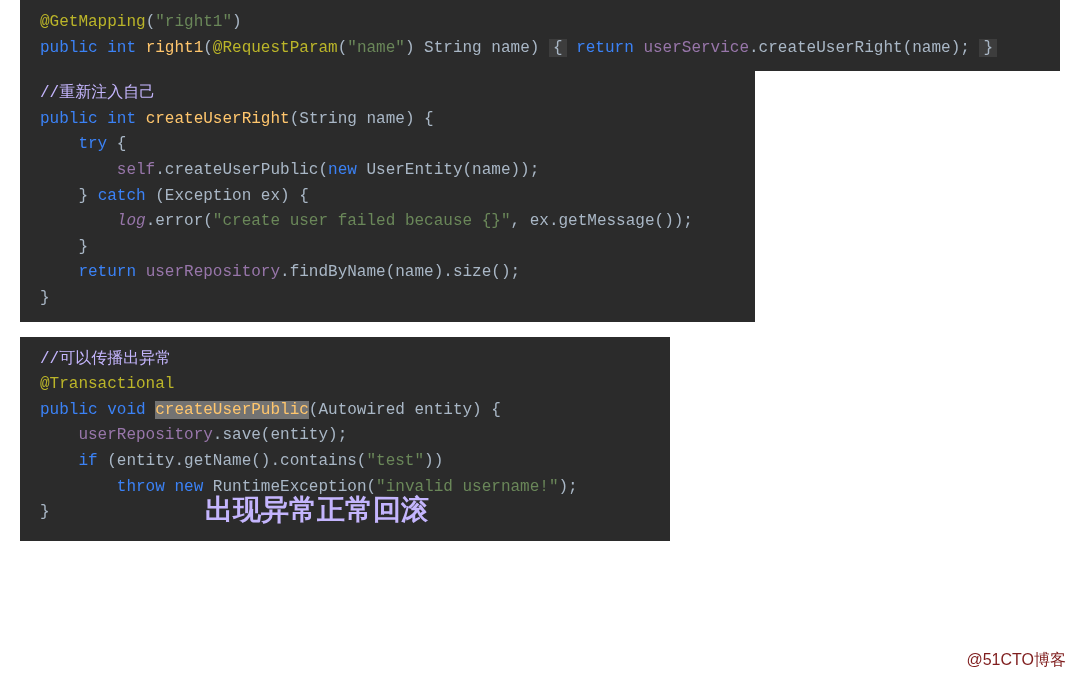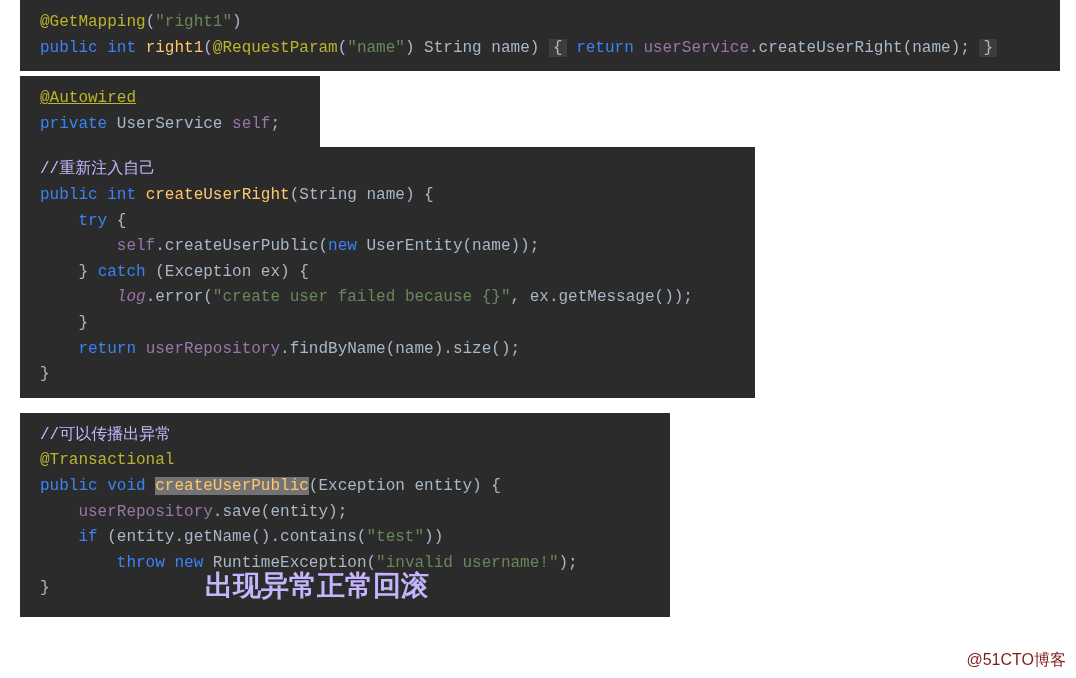--- a/index.html
+++ b/index.html
@@ -61,37 +61,35 @@
 </style>
 </head>
 <body>
 <div class="container">
 
 <span class="dot"></span>
 
 <div class="code-block block1"><span class="ann">@GetMapping</span><span>(</span><span class="str">"right1"</span><span>)</span>
 <span class="kw">public</span> <span class="kw">int</span> <span class="ident-yellow">right1</span>(<span class="ann">@RequestParam</span>(<span class="str">"name"</span>) <span>String</span> <span>name</span>) <span class="muted-brace">{</span> <span class="kw">return</span> <span class="field">userService</span><span>.createUserRight(name);</span> <span class="muted-brace">}</span></div>
 
-<div class="code-block block2"><span class="ann underline">@Autowired</span>
-<span class="kw">private</span> <span>UserService</span> <span class="field">self</span><span>;</span></div>
 
 <div class="code-block block3"><span class="comment-green">//重新注入自己</span>
 <span class="kw">public</span> <span class="kw">int</span> <span class="ident-yellow">createUserRight</span><span>(String name) {</span>
     <span class="kw">try</span> <span>{</span>
         <span class="field">self</span><span>.createUserPublic(</span><span class="kw">new</span><span> UserEntity(name));</span>
     <span>}</span> <span class="kw">catch</span> <span>(Exception ex) {</span>
         <span class="field italic">log</span><span>.error(</span><span class="str">"create user failed because {}"</span><span>, ex.getMessage());</span>
     <span>}</span>
     <span class="kw">return</span> <span class="field">userRepository</span><span>.findByName(name).size();</span>
 <span>}</span>
 </div>
 
 <div class="code-block block4"><span class="comment-green">//可以传播出异常</span>
 <span class="ann">@Transactional</span>
-<span class="kw">public</span> <span class="kw">void</span> <span class="ident-yellow highlight-name">createUserPublic</span><span>(Exception entity) {</span>
+<span class="kw">public</span> <span class="kw">void</span> <span class="ident-yellow highlight-name">createUserPublic</span><span>(Autowired entity) {</span>
     <span class="field">userRepository</span><span>.save(entity);</span>
     <span class="kw">if</span><span> (entity.getName().contains(</span><span class="str">"test"</span><span>))</span>
         <span class="kw">throw</span> <span class="kw">new</span><span> RuntimeException(</span><span class="str">"invalid username!"</span><span>);</span>
 <span>}</span>
 <span class="overlay-red">出现异常正常回滚</span></div>
 
 <div class="watermark">@51CTO博客</div>
 
 </div>
 

